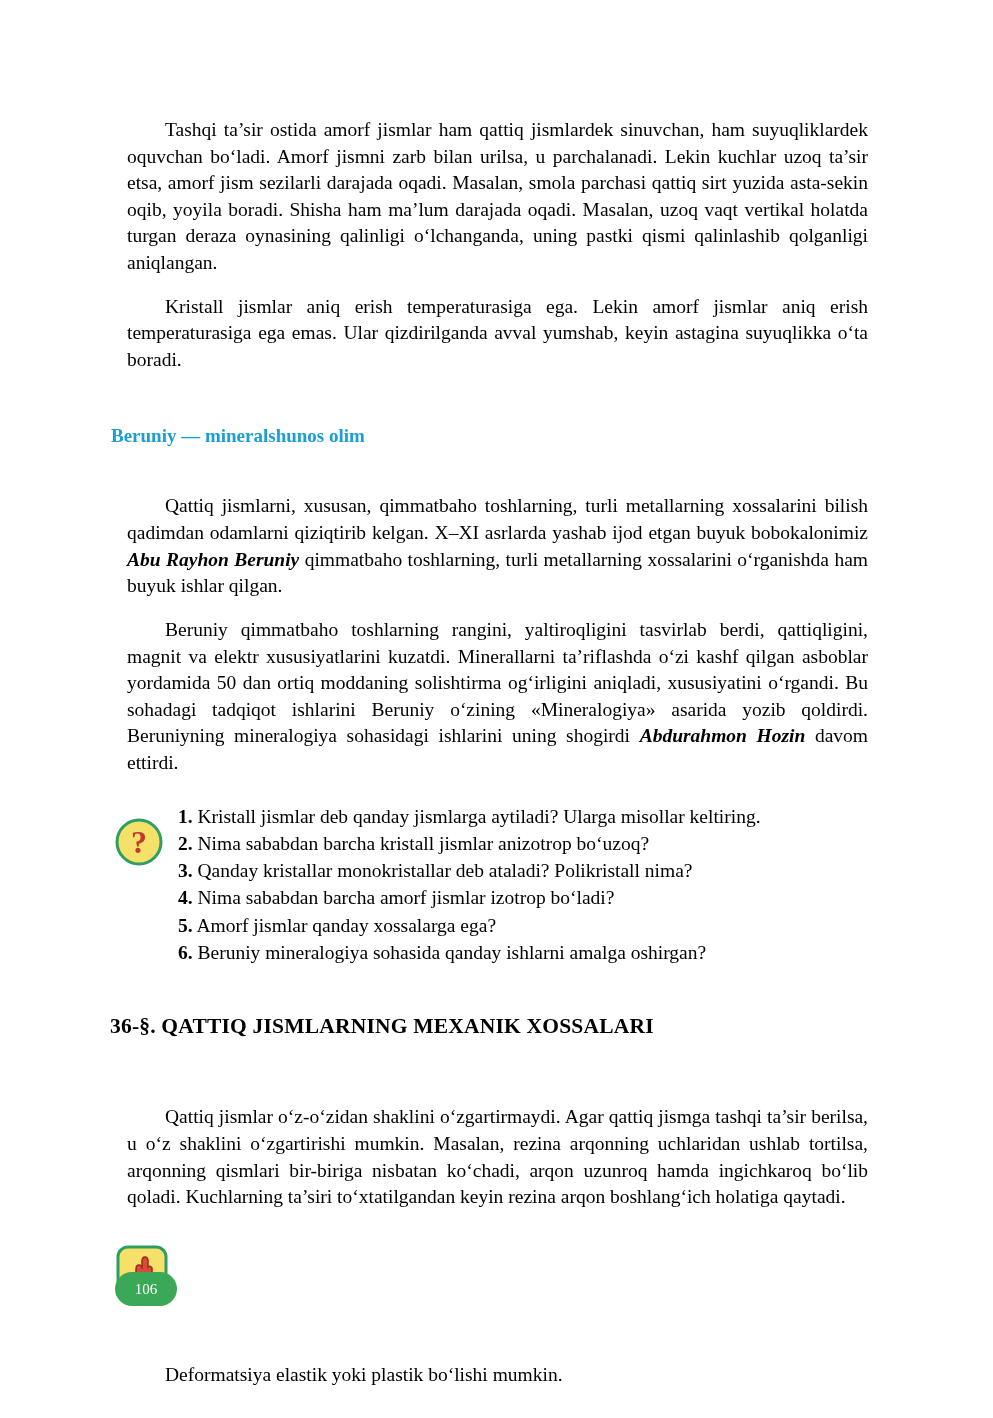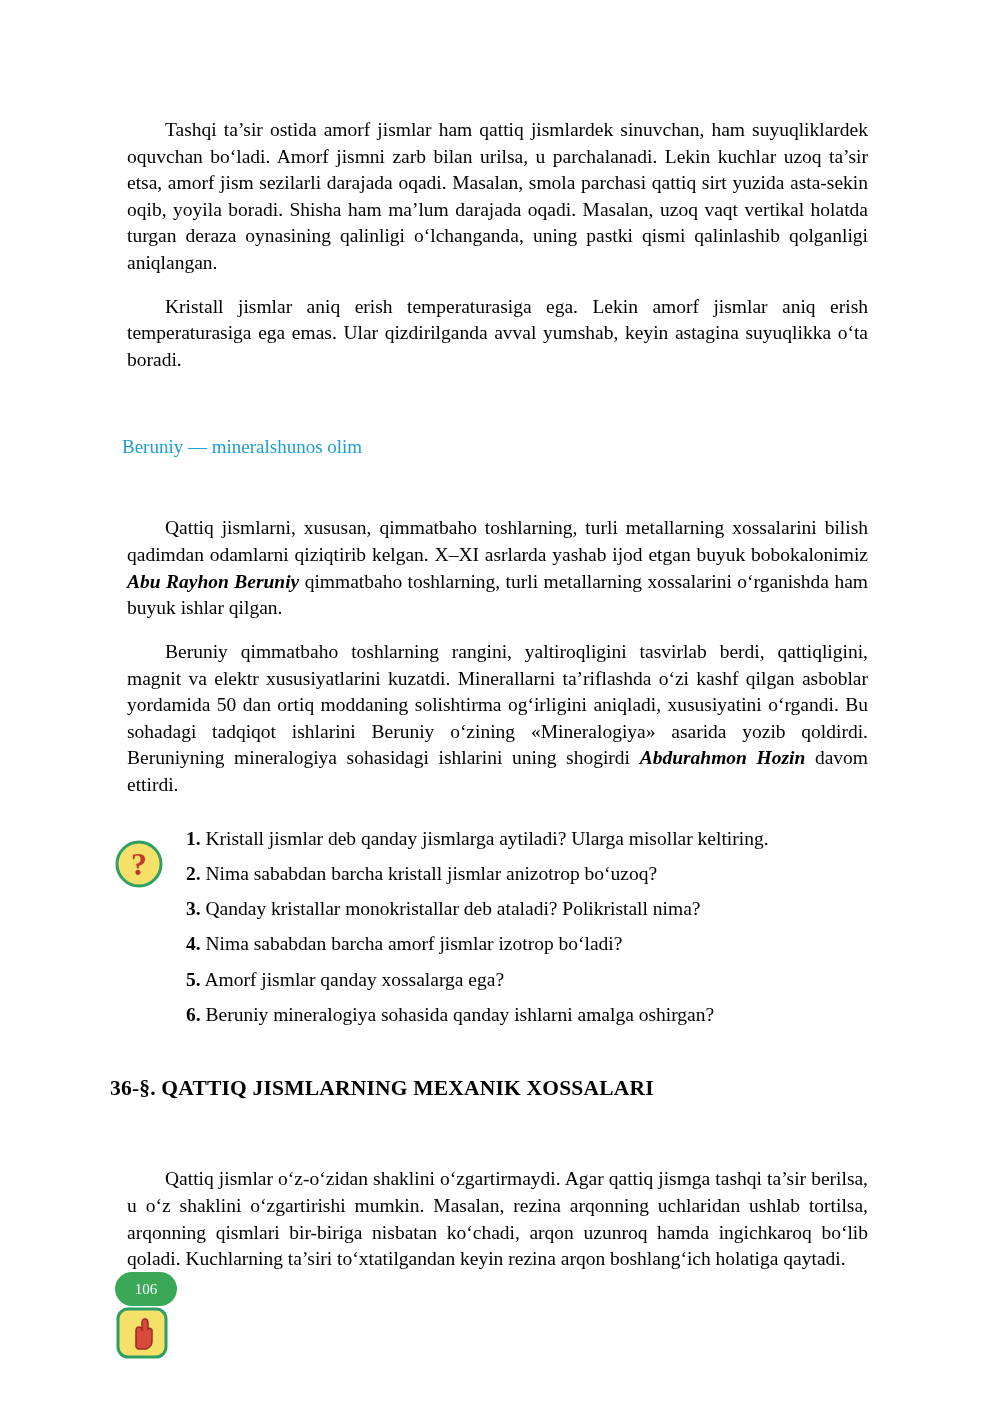--- a/index.html
+++ b/index.html
@@ -32,24 +32,24 @@
     margin: 17px;
     font-size: 19.5px;
     line-height: 1.365;
     text-align: justify;
     text-indent: 38px;
     hyphens: manual;
   }
 
   .section-head {
     color: #1a9ed4;
-    font-weight: normal;
+    font-weight: bold;
     font-size: 19px;
     font-family: "Liberation Serif", serif;
-    margin: 12px;
+    margin: 1px;
   }
   .gap-1 { height: 20px; }
   .gap-2 { height: 28px; }
   .gap-3 { height: 34px; }
 
   b.inline-bold-italic {
     font-weight: bold;
     font-style: italic;
   }
 
@@ -68,21 +68,21 @@
   }
   .q-icon svg { display: block; }
   ol.questions {
     margin: 0;
     padding: 0;
     list-style: none;
   }
   ol.questions li {
     font-size: 19.5px;
     line-height: 1.40;
-    margin: 8px;
+    margin: 0;
     text-align: left;
   }
   ol.questions li .num {
     font-weight: bold;
   }
 
   h2.chapter-title {
     font-size: 21.5px;
     font-weight: bold;
     margin: 48px 0 0 0;

